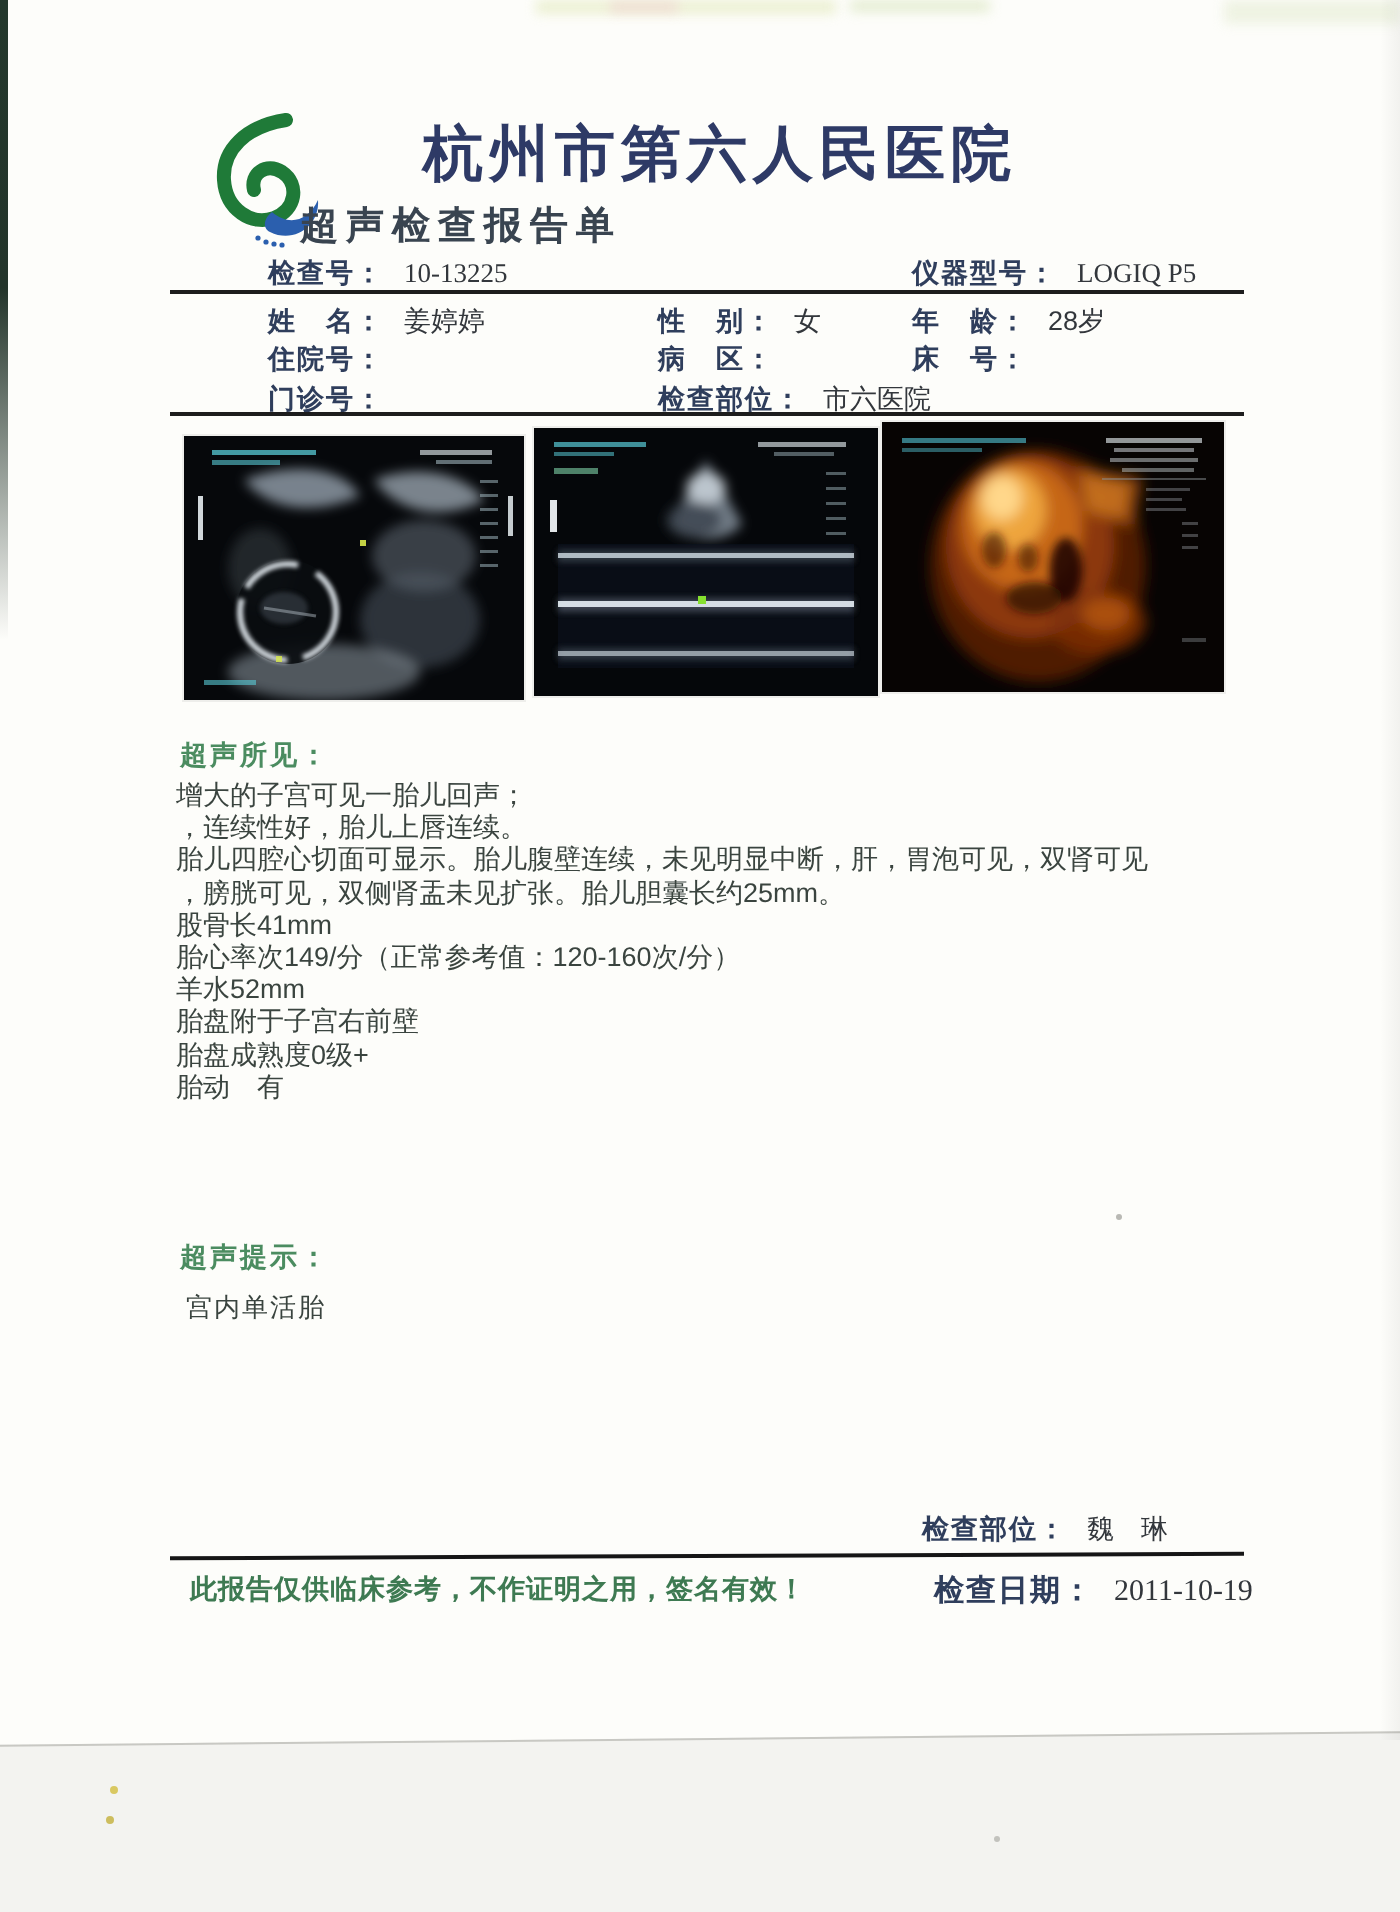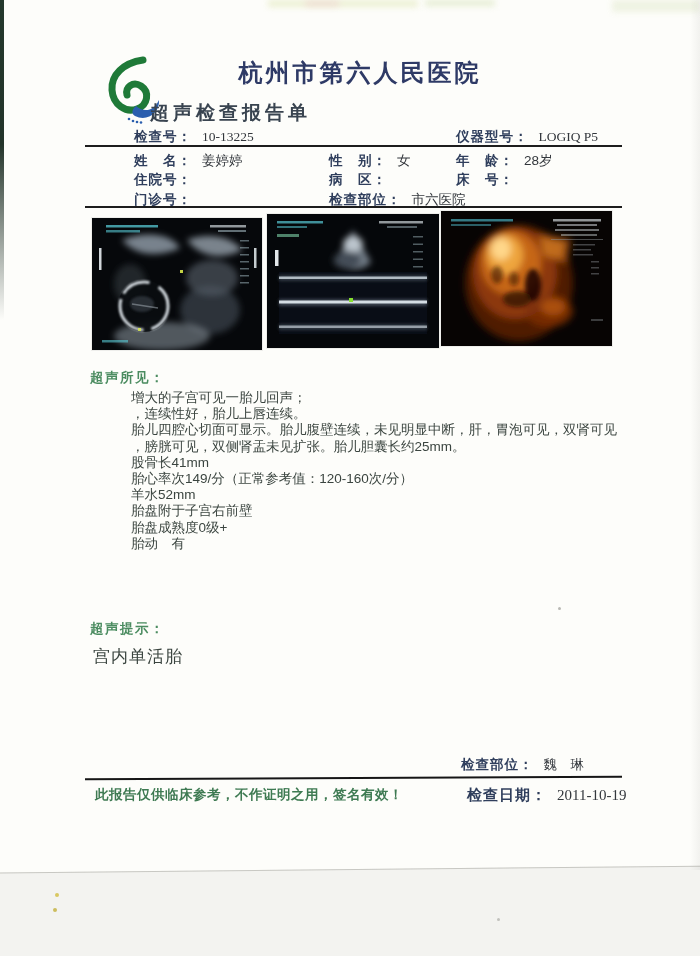--- a/index.html
+++ b/index.html
@@ -17,43 +17,43 @@
   .smudge { position:absolute; filter:blur(3px); }
   .paper-bottom { position:absolute; left:-12px; top:869px; width:730px; height:110px;
     background:#f3f3f0; border-top:1.5px solid #c8c8c3; transform:rotate(-0.55deg); }
   .right-shade { position:absolute; right:0; top:0; width:10px; height:870px;
     background:linear-gradient(to right, rgba(0,0,0,0), rgba(60,60,55,0.06)); }
   .speck { position:absolute; border-radius:50%; }
 
   
   .logo { position:absolute; left:99px; top:55px; width:66px; height:72px; }
   .hospital-name { position:absolute; left:150px; top:57px; width:420px; text-align:center;
-    font-size:24px; font-weight:bold; color:#2e3a66; letter-spacing:3px; }
+    font-size:30px; font-weight:bold; color:#2e3a66; letter-spacing:3px; }
   .report-title { position:absolute; left:150px; top:100px; width:420px; 
     font-size:19px; font-weight:bold; color:#394450; letter-spacing:4px; }
 
   
   .info { position:absolute; left:85px; top:126px; width:537px; height:84px; font-size:13.5px; }
   .irow { position:absolute; left:0; width:537px; height:18px; white-space:nowrap; }
   .col { position:absolute; top:0; }
   .lbl { color:#2f3e5c; font-weight:bold; letter-spacing:1px;margin-left:46px; }
   .val { color:#33373c; margin-left:10px; font-family:"Liberation Serif", serif; }
   .val-cjk { color:#33373c; margin-left:10px; }
   .hline { position:absolute; left:0; width:537px; height:2px; background:#1d1d1d; }
 
   
   .us-image { position:absolute; background:#000; box-shadow:0 0 0 1px rgba(0,0,0,0.06); }
   .us-image svg { display:block; width:100%; height:100%; }
 
   
   .sec-heading { position:absolute; font-size:13.5px; font-weight:bold; color:#4b8c60; letter-spacing:1.5px;text-align:right; }
   .findings-body { position:absolute; left:88px; top:390px; width:544px;
     font-size:13.5px; line-height:16.2px; color:#3a443f; }
-  .finding-line { height:16.2px; white-space:nowrap;margin-left:43px; }
-  .impression-text { position:absolute; left:93px; top:645px; font-size:17px; color:#3a443f; letter-spacing:1px; }
+  .finding-line { height:16.2px; white-space:nowrap; }
+  .impression-text { position:absolute; left:93px; top:645px; font-size:13px; color:#3a443f; letter-spacing:1px; }
 
   
   .doctor-row { position:absolute; left:415px; top:756px; font-size:13.5px; white-space:nowrap; }
   .footer-line { position:absolute; left:85px; top:777px; width:537px; height:2px;
     background:#161616; transform:rotate(-0.25deg); }
   .disclaimer { position:absolute; left:95px; top:786px; font-size:13.5px; color:#3e7a52;
     font-weight:bold; letter-spacing:0.5px; }
   .date-row { position:absolute; left:421px; top:786px; font-size:15px; white-space:nowrap; }
 </style>
 </head>

